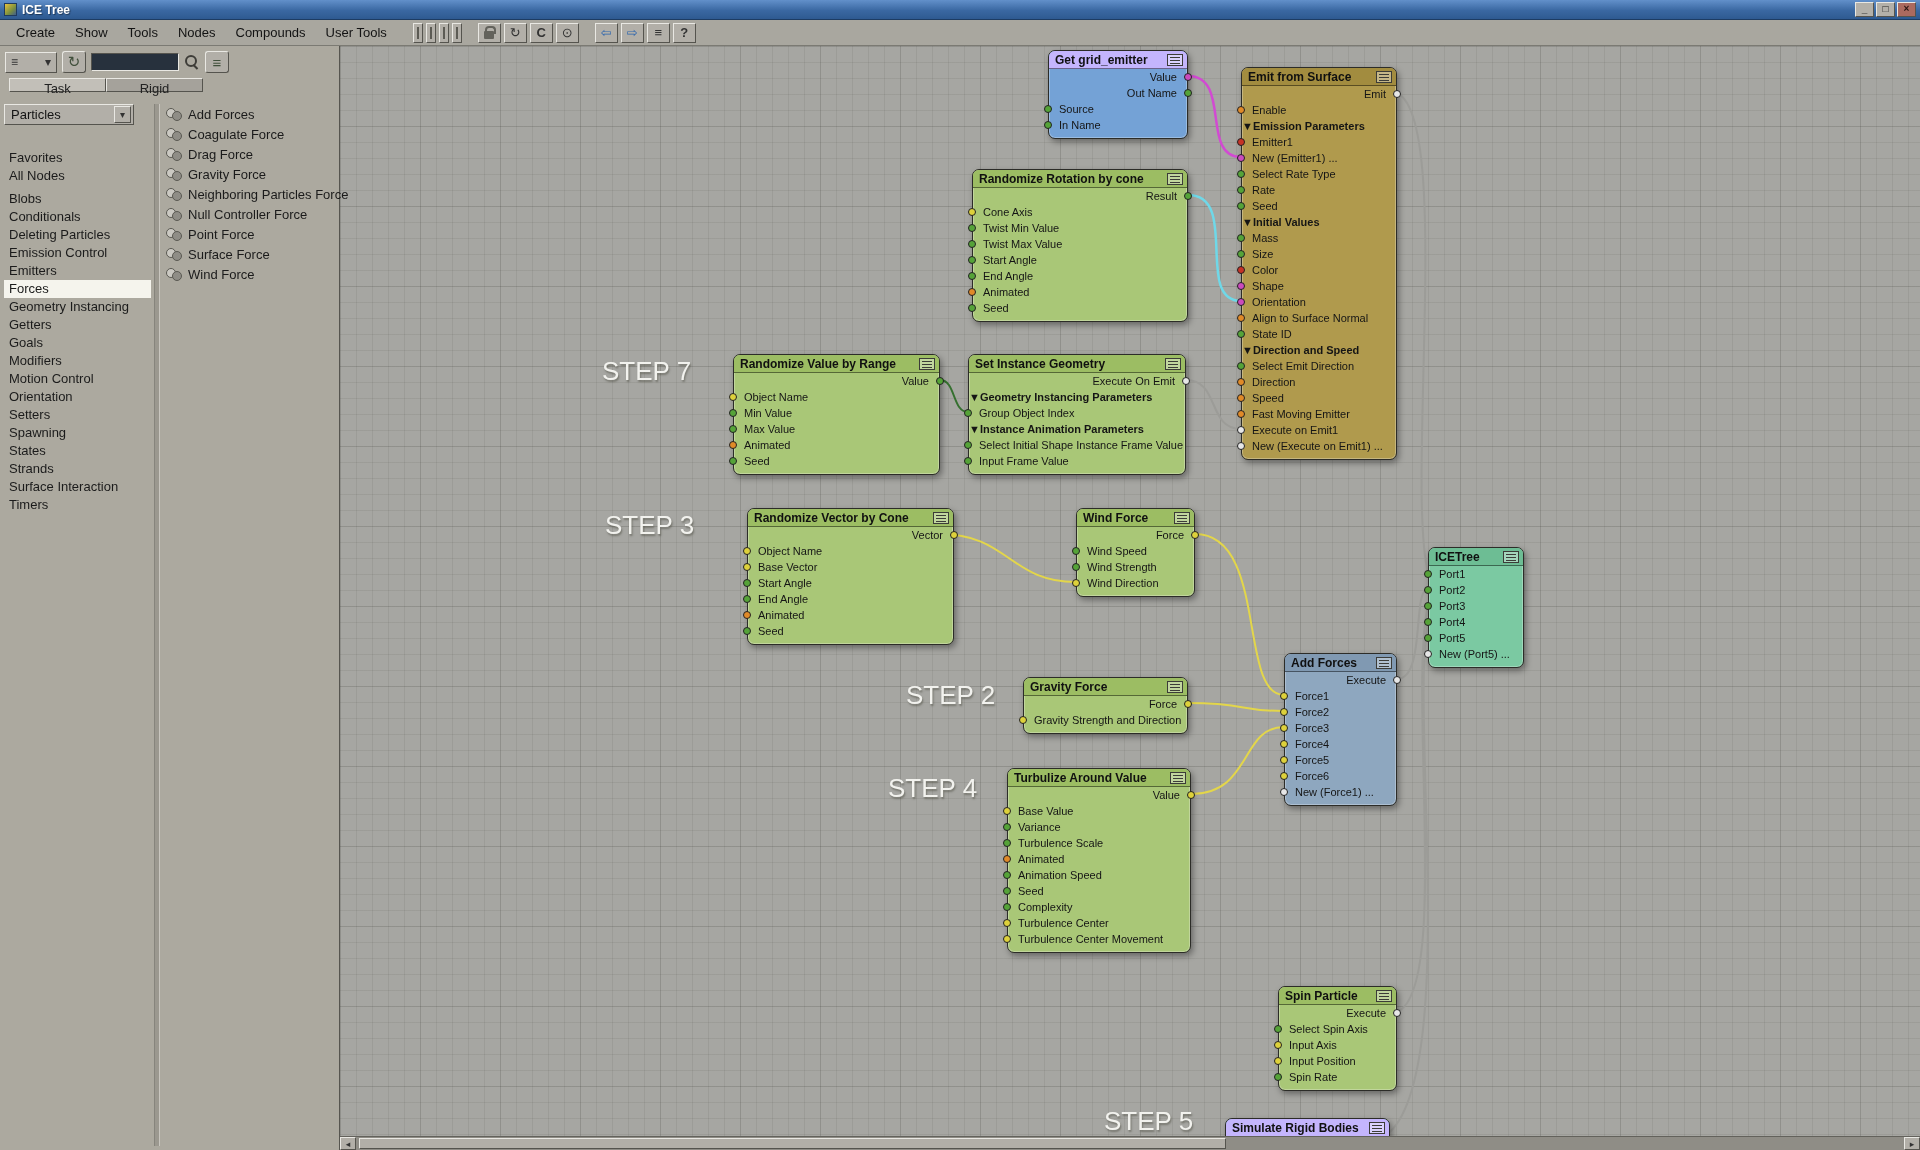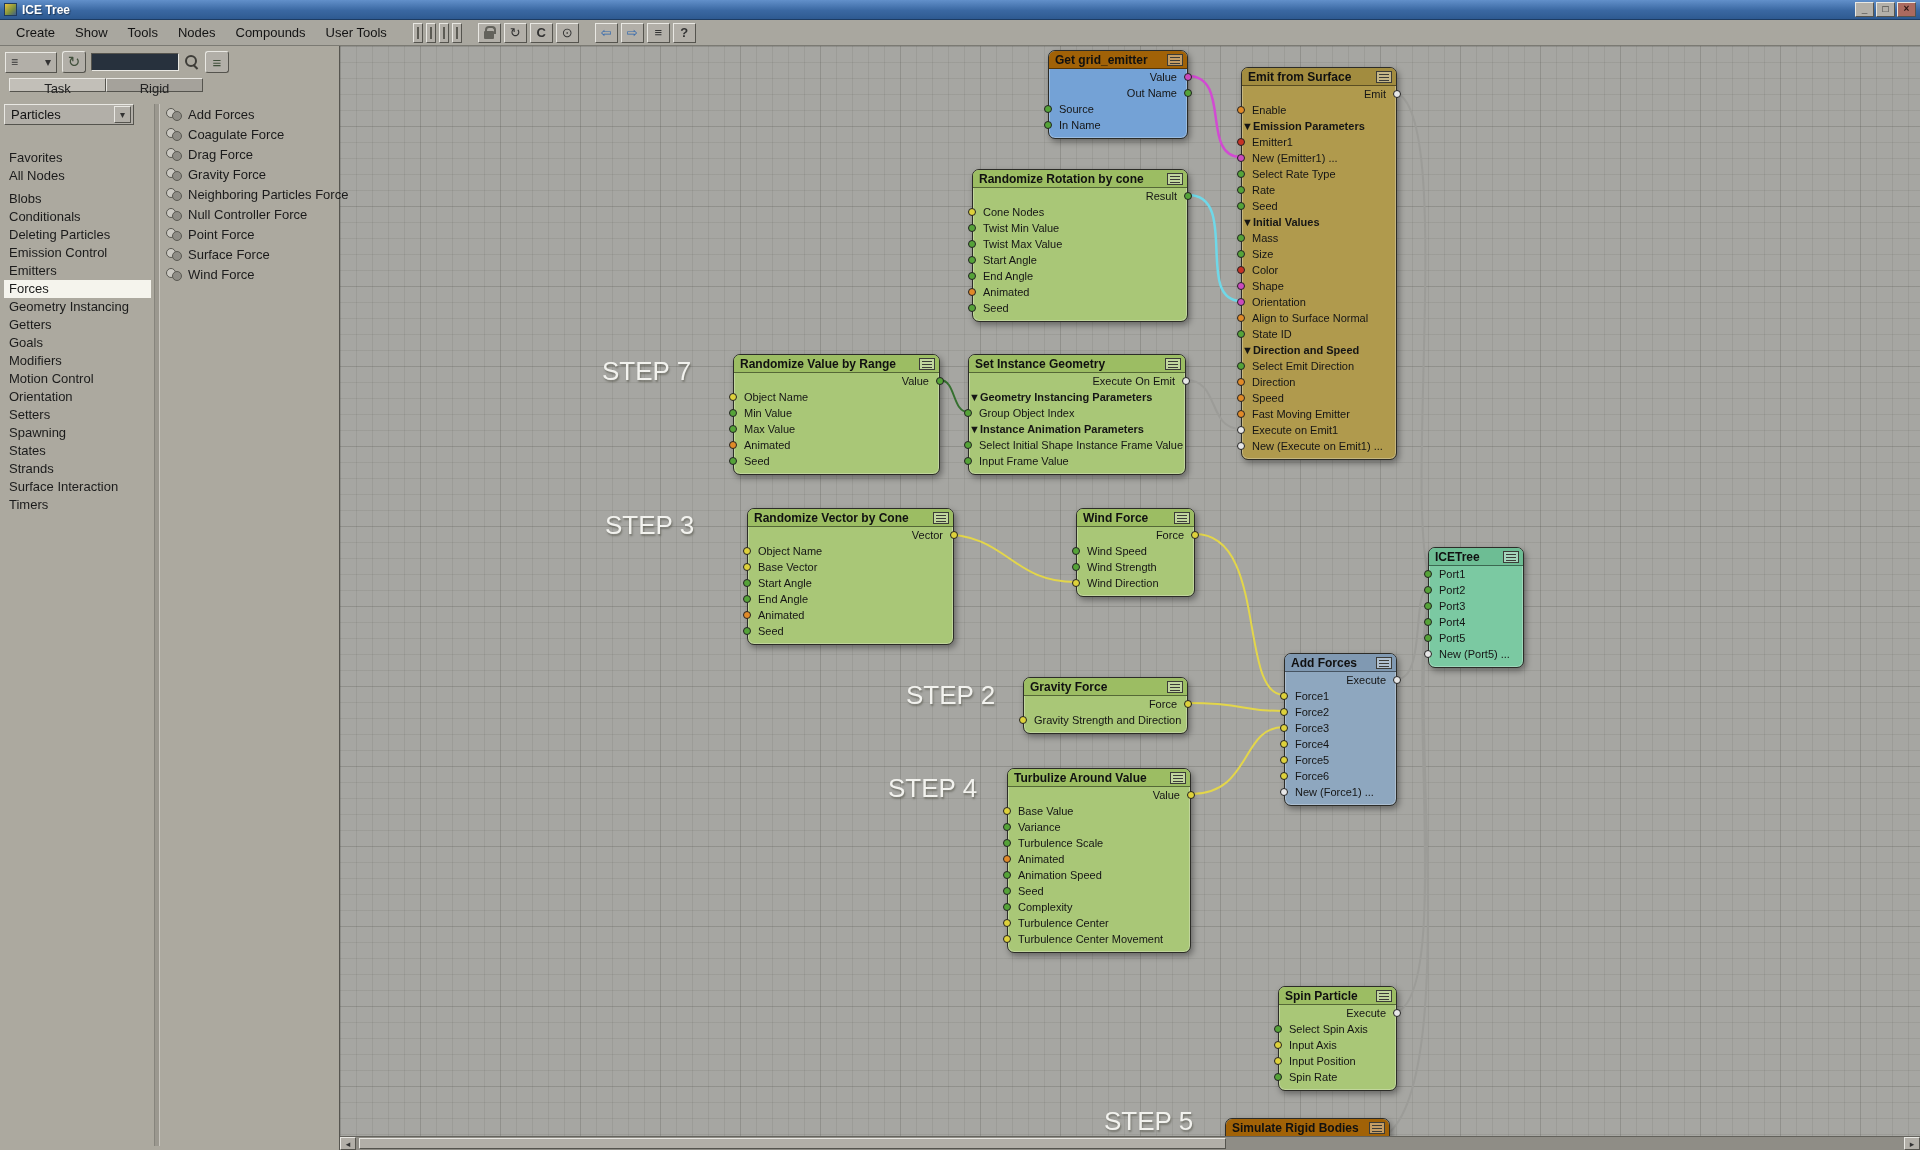--- a/index.html
+++ b/index.html
@@ -68,21 +68,21 @@
 .node-menu{margin-left:auto;width:16px;height:12px;border:1px solid #3c3c38;background-color:rgba(255,255,255,.38);position:relative;flex:0 0 auto}
 .node-menu::before{content:"";position:absolute;left:2px;right:2px;top:2px;height:7px;background:repeating-linear-gradient(180deg,#3c3c38 0 1px,transparent 1px 3px)}
 .node-row{position:relative;height:16px;line-height:16px;font-size:11px;white-space:nowrap;color:#151515}
 .node-row.out{text-align:right;padding-right:10px}
 .node-row.in{padding-left:10px}
 .node-row.group{font-weight:bold}
 .dot{position:absolute;top:4px;width:8px;height:8px;border-radius:50%;border:1px solid #222}
 .node-row.in .dot{left:-5px}
 .node-row.out .dot{right:-5px}
 .theme-green{background:#a9c777}.theme-green .node-header{background:#9cbd63}
-.theme-blue{background:#74a2d6}.theme-blue .node-header{background:#a16207}
+.theme-blue{background:#74a2d6}.theme-blue .node-header{background:#c4b5fd}
 .theme-olive{background:#b09a4d}.theme-olive .node-header{background:#a28c3f}
 .theme-steel{background:#8ea7bf}.theme-steel .node-header{background:#8099b2}
 .theme-teal{background:#7bc9a2}.theme-teal .node-header{background:#6dbd94}
 
 
 .h-scroll{position:absolute;left:0;right:0;bottom:0;height:14px;background:#8f8d86;border-top:1px solid #63625c;display:flex;z-index:6}
 .h-arrow{width:16px;height:100%;display:flex;align-items:center;justify-content:center;font-size:9px;color:#333;background:#b2afa8;border:1px solid;border-color:#e9e8e3 #55544e #55544e #e9e8e3}
 .h-track{flex:1;position:relative}
 .h-thumb{position:absolute;left:3px;top:1px;bottom:1px;width:56%;background:#b2afa8;border:1px solid;border-color:#e9e8e3 #55544e #55544e #e9e8e3}
 </style>
@@ -269,21 +269,21 @@
       <div class="node-row in"><span class="dot" style="background: rgb(224, 138, 40);"></span><span>Fast Moving Emitter</span></div>
       <div class="node-row in"><span class="dot" style="background: rgb(230, 230, 230);"></span><span>Execute on Emit1</span></div>
       <div class="node-row in"><span class="dot" style="background: rgb(230, 230, 230);"></span><span>New (Execute on Emit1) ...</span></div>
     </div>
     <div class="node theme-green" style="left: 632px; top: 123px; width: 216px;">
       <div class="node-header">
         <span class="node-title">Randomize Rotation by cone</span>
         <span class="node-menu"></span>
       </div>
       <div class="node-row out"><span>Result</span><span class="dot" style="background: rgb(85, 163, 56);"></span></div>
-      <div class="node-row in"><span class="dot" style="background: rgb(221, 209, 59);"></span><span>Cone Nodes</span></div>
+      <div class="node-row in"><span class="dot" style="background: rgb(221, 209, 59);"></span><span>Cone Axis</span></div>
       <div class="node-row in"><span class="dot" style="background: rgb(85, 163, 56);"></span><span>Twist Min Value</span></div>
       <div class="node-row in"><span class="dot" style="background: rgb(85, 163, 56);"></span><span>Twist Max Value</span></div>
       <div class="node-row in"><span class="dot" style="background: rgb(85, 163, 56);"></span><span>Start Angle</span></div>
       <div class="node-row in"><span class="dot" style="background: rgb(85, 163, 56);"></span><span>End Angle</span></div>
       <div class="node-row in"><span class="dot" style="background: rgb(224, 138, 40);"></span><span>Animated</span></div>
       <div class="node-row in"><span class="dot" style="background: rgb(85, 163, 56);"></span><span>Seed</span></div>
     </div>
     <div class="node theme-green" style="left: 393px; top: 308px; width: 207px;">
       <div class="node-header">
         <span class="node-title">Randomize Value by Range</span>

